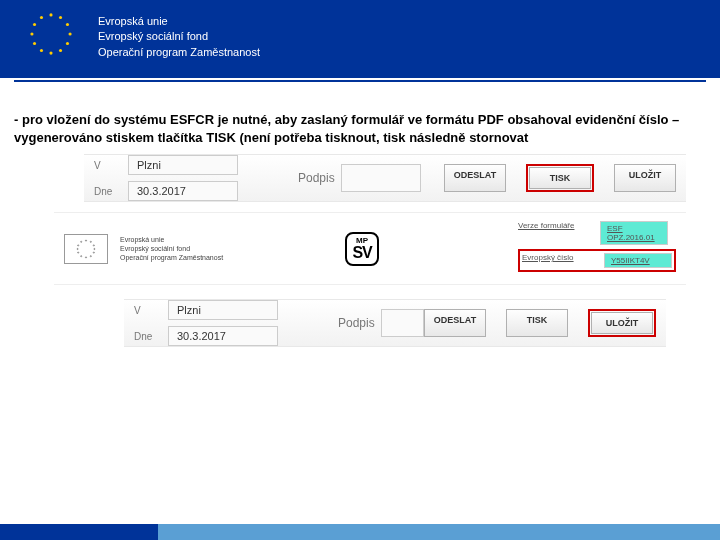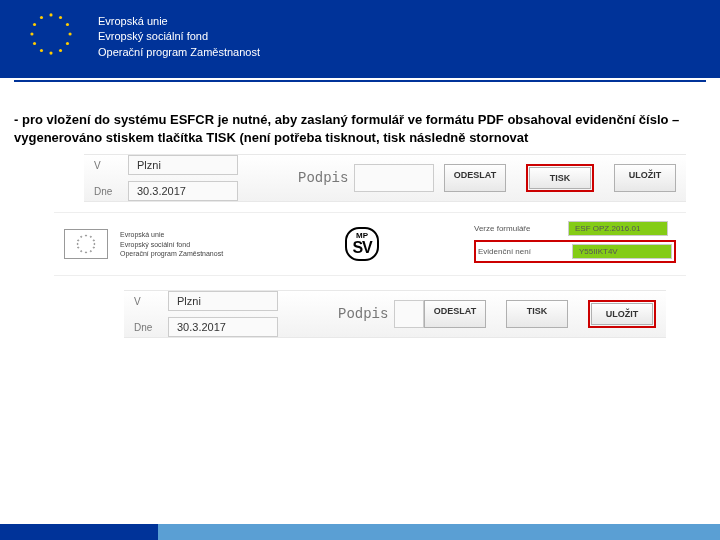--- a/index.html
+++ b/index.html
@@ -11,35 +11,35 @@
   .hr-line { border-top: 2px solid #003399; margin: 2px 14px 0 14px; }
   .content { padding: 29px 14px 0 14px; font-size: 13px; color: #000; }
   .para { font-weight: bold; line-height: 1.35; margin-bottom: 8px; }
   .fig { margin: 6px auto 10px auto; }
   .fig-row { background: #fff; border-top: 1px solid #e8e8e8; border-bottom: 1px solid #e8e8e8; display: flex; align-items: center; padding: 4px 10px; font-size: 10px; color: #555; }
   .fig-row.gradient { background: linear-gradient(#fff, #f2f2f2); height: 48px; }
   .lbl { width: 28px; color: #777; }
   .val-box { border: 1px solid #ccc; background: #fafafa; padding: 3px 8px; min-width: 110px; font-size: 11px; color: #333; }
   .col { display: flex; flex-direction: column; gap: 6px; }
   .col .line { display: flex; align-items: center; gap: 6px; }
-  .podpis { margin-left: 60px; color: #777; font-size: 14px; font-family: Liberation Mono, monospace; }
+  .podpis { margin-left: 60px; color: #777; font-size: 12px; }
   .podpis-box { border: 1px solid #ccc; background: #fafafa; width: 80px; height: 28px; margin-left: 6px; }
   .btns { margin-left: auto; display: flex; gap: 20px; }
   .btn { background: linear-gradient(#fefefe,#e8e8e8); border: 1px solid #b0b0b0; font-size: 9px; font-weight: bold; color: #333; padding: 5px 0; width: 62px; text-align: center; }
   .red-box { border: 2px solid #cc0000; padding: 1px; }
   .fig2 { display: flex; align-items: center; background: #fff; border-top: 1px solid #eee; border-bottom: 1px solid #eee; padding: 8px 10px; gap: 12px; }
   .mini-flag { width: 44px; height: 30px; border: 1px solid #999; display: flex; align-items: center; justify-content: center; }
   .mini-flag svg { width: 24px; height: 24px; }
   .mini-text { font-size: 7px; color: #444; line-height: 1.3; }
-  .mpsv { width: 34px; height: 34px; border: 2px solid #000; border-radius: 14px; display: flex; flex-direction: column; align-items: center; justify-content: center; font-size: 8px; font-weight: bold; line-height: 1; margin-left: 110px; }
+  .mpsv { width: 34px; height: 34px; border: 2px solid #000; border-radius: 8px; display: flex; flex-direction: column; align-items: center; justify-content: center; font-size: 8px; font-weight: bold; line-height: 1; margin-left: 110px; }
   .mpsv .bot { font-size: 16px; letter-spacing: -1px; }
   .right-meta { margin-left: auto; font-size: 8px; color: #555; }
-  .meta-row { display: flex; align-items: center; gap: 22px; margin-bottom: 4px; }
+  .meta-row { display: flex; gap: 10px; margin-bottom: 4px; text-decoration: underline; }
   .meta-lbl { width: 72px; }
-  .meta-val { border: 1px solid #ccc; background: #84cc16; padding: 2px 6px; width: 100px; font-size: 8px; }
+  .meta-val { border: 1px solid #ccc; background: #5eead4; padding: 2px 6px; width: 68px; font-size: 8px; }
   .footer { position: absolute; bottom: 0; left: 0; right: 0; height: 16px; background: linear-gradient(to right, #003399 0%, #003399 22%, #5a9fd4 22%, #5a9fd4 100%); }
 </style>
 </head>
 <body>
 
 <div class="header">
   <div class="flag">
     <svg viewBox="0 0 60 60">
       <g fill="#FFCC00">
         <circle cx="30" cy="8" r="1.8"></circle>
@@ -120,21 +120,21 @@
     <div class="mpsv">
       <span>MP</span>
       <span class="bot">SV</span>
     </div>
     <div class="right-meta">
       <div class="meta-row">
         <span class="meta-lbl">Verze formuláře</span>
         <span class="meta-val">ESF OPZ.2016.01</span>
       </div>
       <div class="meta-row red-box" style="padding:2px;">
-        <span class="meta-lbl">Evidenční není</span>
+        <span class="meta-lbl">Evropský číslo</span>
         <span class="meta-val">Y55IIKT4V</span>
       </div>
     </div>
   </div>
 
 
   <div class="fig" style="margin-left:110px; margin-right:40px;">
     <div class="fig-row gradient">
       <div class="col">
         <div class="line">

